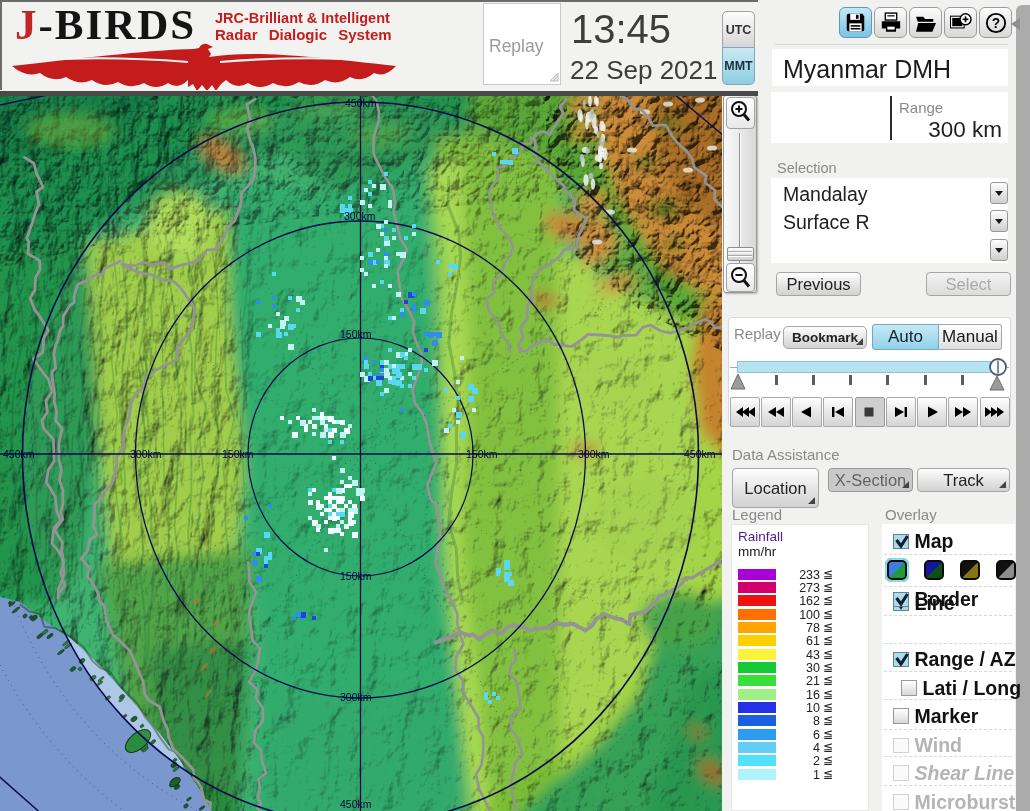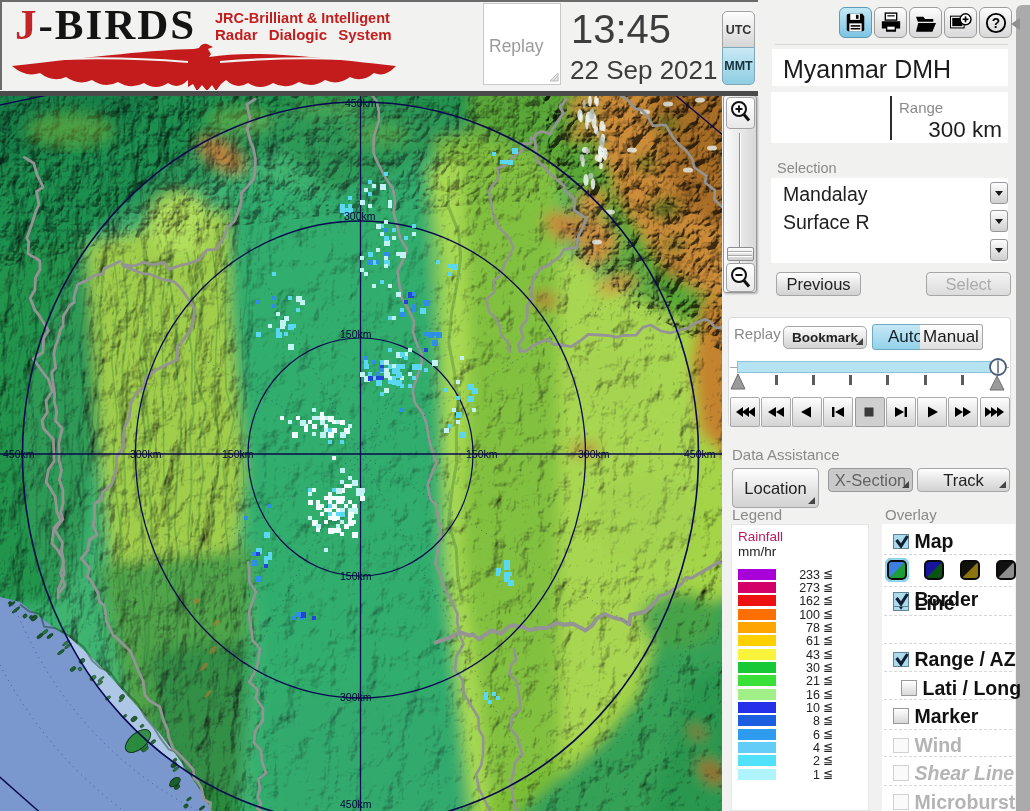--- a/index.html
+++ b/index.html
@@ -93,21 +93,21 @@
 <div class="dd" style="left:990px;top:182px"></div>
 <div class="dd" style="left:990px;top:210px"></div>
 <div class="dd" style="left:990px;top:239px"></div>
 <div class="btn abs" style="left:776px;top:272px;width:85px;height:24px;font-size:16.5px">Previous</div>
 <div class="btn abs" style="left:926px;top:272px;width:85px;height:24px;font-size:16.5px;color:#ababab;background:linear-gradient(#f3f3f3,#dcdcdc)">Select</div>
 
 <div class="abs" style="left:728px;top:317px;width:283px;height:110px;background:#fff;border:1px solid #dadada;border-radius:4px"></div>
 <div class="abs gl" style="left:734px;top:325px">Replay</div>
 <div class="btn abs" style="left:783px;top:326px;width:84px;height:23px;font-size:13.5px;font-weight:bold;border-radius:5px">Bookmark<i class="ctri"></i></div>
 <div class="abs" style="left:872px;top:324px;width:67px;height:26px;background:linear-gradient(#c6e8f5,#92d2ea);border:1px solid #6fa9c2;border-radius:3px 0 0 3px;display:flex;align-items:center;justify-content:center;font-size:17px;color:#12222c">Auto</div>
-<div class="abs" style="left:920px;top:324px;width:63px;height:26px;background:linear-gradient(#fefefe,#dedede);border:1px solid #a6a6a6;border-left:none;border-radius:0 3px 3px 0;display:flex;align-items:center;justify-content:center;font-size:17px;color:#1a1a1a">Manual</div>
+<div class="abs" style="left:939px;top:324px;width:63px;height:26px;background:linear-gradient(#fefefe,#dedede);border:1px solid #a6a6a6;border-left:none;border-radius:0 3px 3px 0;display:flex;align-items:center;justify-content:center;font-size:17px;color:#1a1a1a">Manual</div>
 <div class="abs" style="left:730px;top:367px;width:279px;border-top:1.5px solid #a8a8a8"></div>
 <div class="abs" style="left:737px;top:361px;width:254px;height:12px;background:#b5e3f1;border:1px solid #8cc3d6"></div>
 <svg class="abs" style="left:988px;top:357px" width="20" height="21">
     <circle cx="10" cy="10" r="8" fill="#fff" stroke="#4a5a74" stroke-width="1.8"></circle>
     <line x1="10" y1="3.5" x2="10" y2="16.5" stroke="#4a5a74" stroke-width="1.4"></line>
   </svg>
 
 <div class="abs" style="left:775px;top:375px;width:3px;height:9.5px;background:#5c5c5c"></div>
 <div class="abs" style="left:812px;top:375px;width:3px;height:9.5px;background:#5c5c5c"></div>
 <div class="abs" style="left:849px;top:375px;width:3px;height:9.5px;background:#5c5c5c"></div>
@@ -174,21 +174,21 @@
       <polygon points="15,2 15,12 22,7" fill="#000"></polygon>
     </svg>
   </div>
 <div class="abs gl" style="left:732px;top:446px">Data Assistance</div>
 <div class="btn abs" style="left:732px;top:468px;width:87px;height:40px;font-size:16.5px">Location<i class="ctri"></i></div>
 <div class="abs" style="left:828px;top:468px;width:85px;height:24px;background:#c9c9c9;border:1px solid #999;border-radius:4px;display:flex;align-items:center;justify-content:center;font-size:16.5px;color:#636363">X-Section<i class="ctri"></i></div>
 <div class="btn abs" style="left:917px;top:468px;width:93px;height:24px;font-size:16.5px">Track<i class="ctri"></i></div>
 
 <div class="abs gl" style="left:732px;top:506px">Legend</div>
 <div class="abs" style="left:731px;top:524px;width:138px;height:287px;background:#fff;border:1px solid #e5e5e5"></div>
-<div class="abs" style="left:738px;top:529px;font-size:13.5px;color:#be185d">Rainfall</div>
+<div class="abs" style="left:738px;top:529px;font-size:13.5px;color:#4c1d95">Rainfall</div>
 <div class="abs" style="left:738px;top:544px;font-size:13.5px;color:#222">mm/hr</div>
 
 <div class="abs" style="left:738px;top:568.5px;width:38px;height:11px;background:#a800d8"></div>
 <div class="abs" style="left:770px;top:567.5px;width:50px;font-size:12.5px;color:#222;text-align:right">233</div>
 <div class="abs" style="left:823px;top:566.5px;font-size:12px;color:#222">≦</div>
 <div class="abs" style="left:738px;top:581.9px;width:38px;height:11px;background:#d4006a"></div>
 <div class="abs" style="left:770px;top:580.9px;width:50px;font-size:12.5px;color:#222;text-align:right">273</div>
 <div class="abs" style="left:823px;top:579.9px;font-size:12px;color:#222">≦</div>
 <div class="abs" style="left:738px;top:595.2px;width:38px;height:11px;background:#ee1111"></div>
 <div class="abs" style="left:770px;top:594.2px;width:50px;font-size:12.5px;color:#222;text-align:right">162</div>

